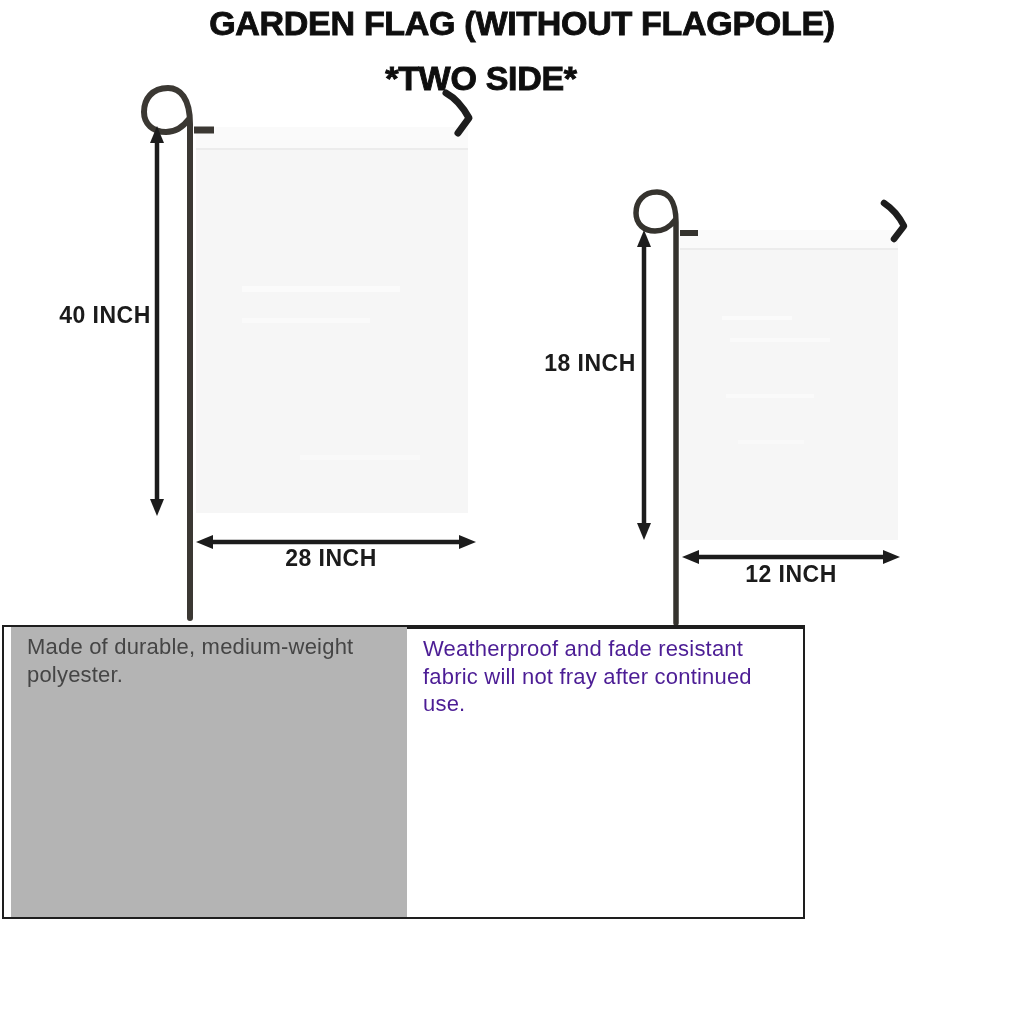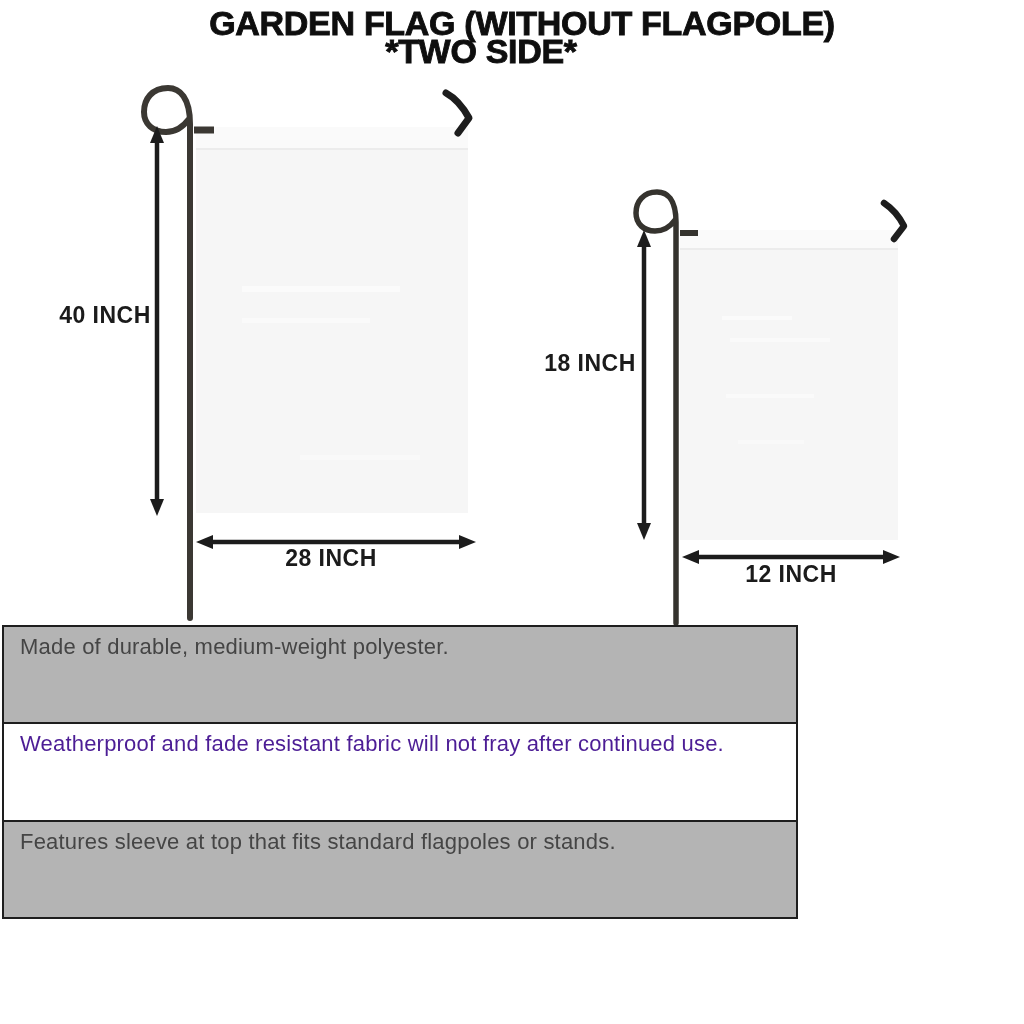--- a/index.html
+++ b/index.html
@@ -7,32 +7,33 @@
     position:relative;width:1024px;height:1024px;background:#ffffff;
     overflow:hidden;font-family:"Liberation Sans","DejaVu Sans",sans-serif;
   }
   
   .title-line{
     position:absolute;white-space:nowrap;transform:translateX(-50%);
     font-weight:700;font-size:34px;color:#0e0e0e;letter-spacing:-0.3px;
     -webkit-text-stroke:0.9px #0e0e0e;
   }
   .title-line.l1{top:4px;left:522px;}
-  .title-line.l2{top:32px;left:481px;}
+  .title-line.l2{top:59px;left:481px;}
   
   svg.diagram{position:absolute;left:0;top:0;}
   svg .dim-label{
     font-family:"Liberation Sans","DejaVu Sans",sans-serif;
     font-weight:700;font-size:23px;fill:#1b1b1b;letter-spacing:0.5px;
   }
   
   .features{
     position:absolute;left:2px;top:625px;width:792px;height:290px;
-    border:2.5px solid #1e1e1e;display:flex;flex-direction:column;
+    border:2.5px solid #1e1e1e;display:flex;flex-direction:row;
     background:#ffffff;
+    padding-left:7px;
   }
   .feature-row{
     flex:1;display:block;padding:6px 12px 0 16px;
     font-size:22px;line-height:1.25;letter-spacing:0.2px;
   }
   .feature-row + .feature-row{border-top:2px solid #1e1e1e;}
   .feature-row.shaded{background:#b4b4b4;color:#454545;}
   .feature-row.plain{background:#ffffff;color:#4c1d95;}
 </style>
 </head>
@@ -113,18 +114,15 @@
     </g>
   </svg>
 
   <div class="features">
     <div class="feature-row shaded">
       <span>Made of durable, medium-weight polyester.</span>
     </div>
     <div class="feature-row plain">
       <span>Weatherproof and fade resistant fabric will not fray after continued use.</span>
     </div>
-    <div class="feature-row shaded">
-      <span>Features sleeve at top that fits standard flagpoles or stands.</span>
-    </div>
   </div>
 
 </div>
 
 </body></html>

